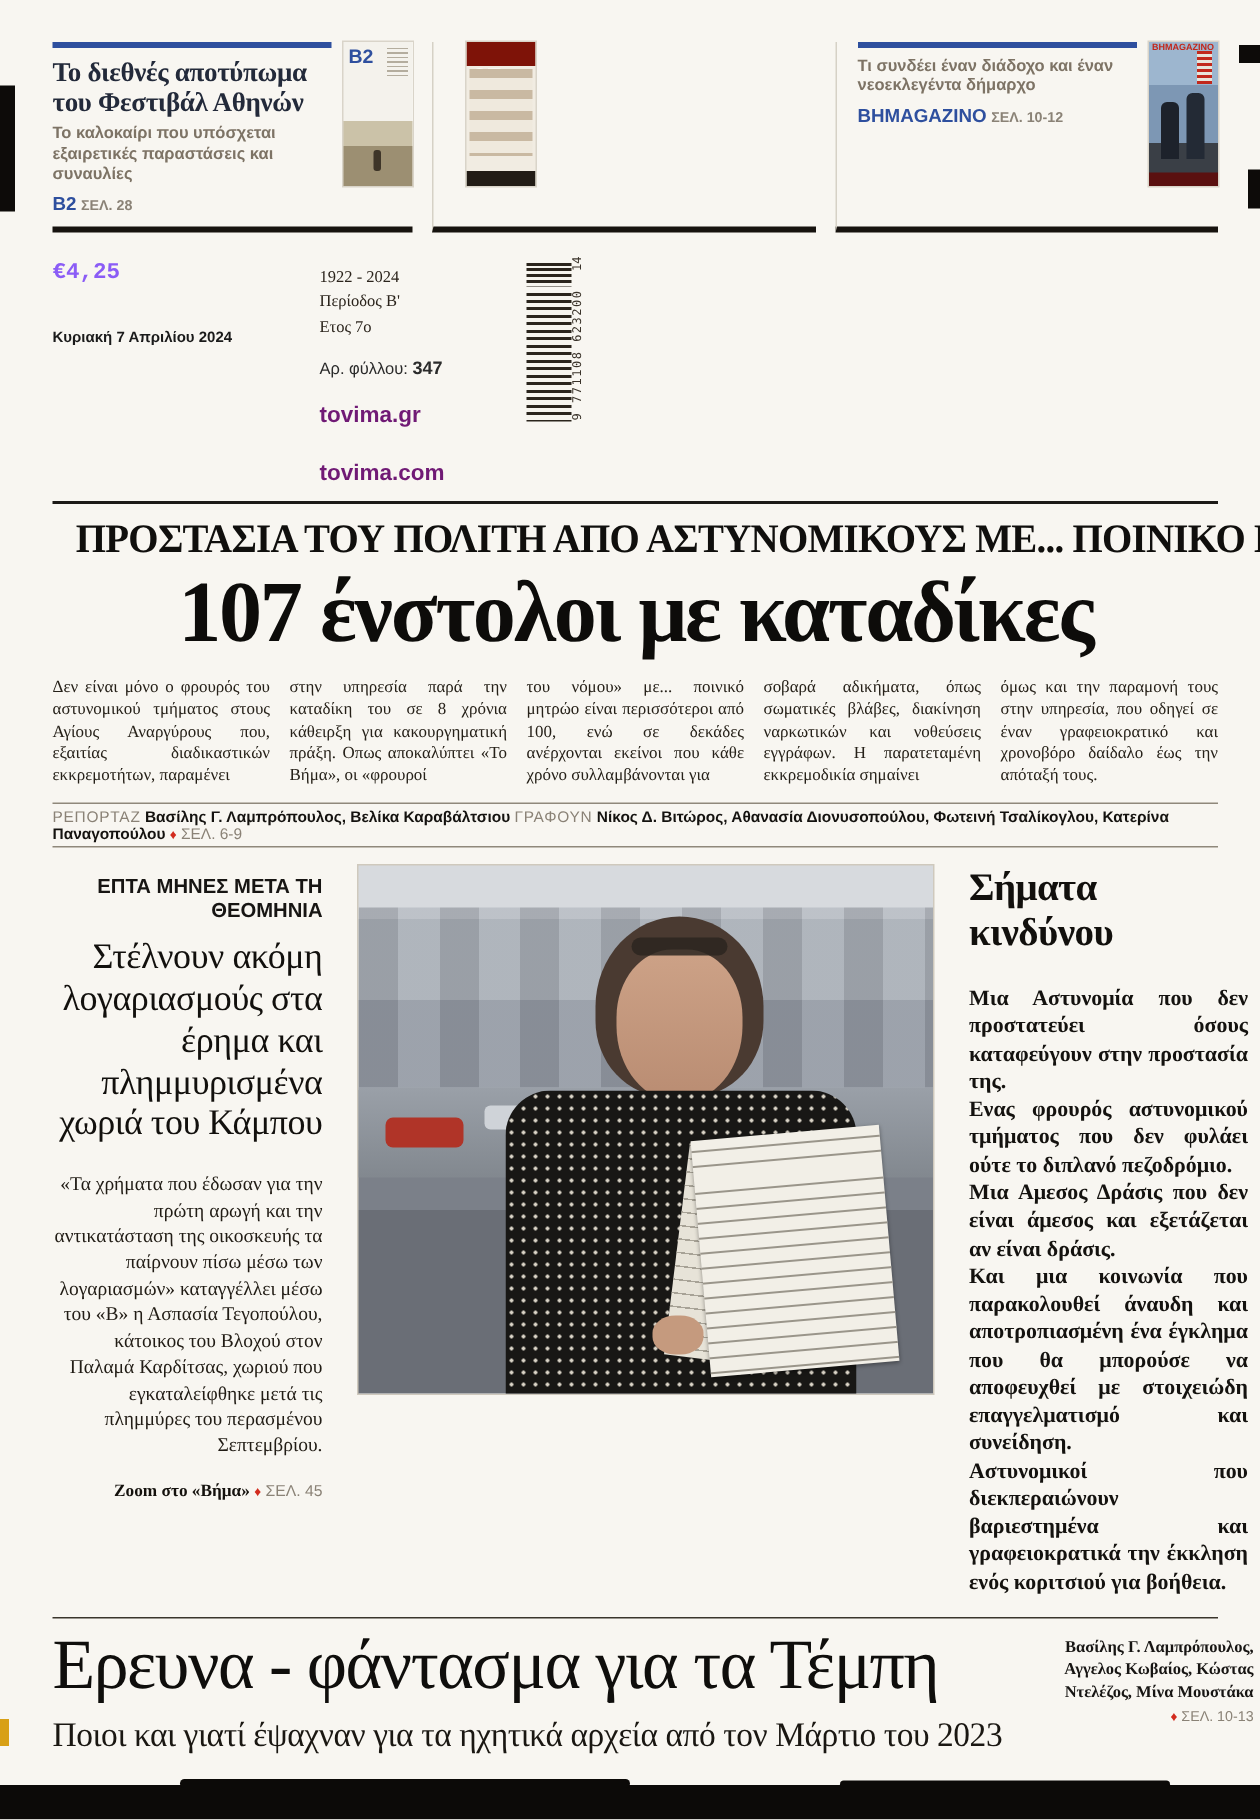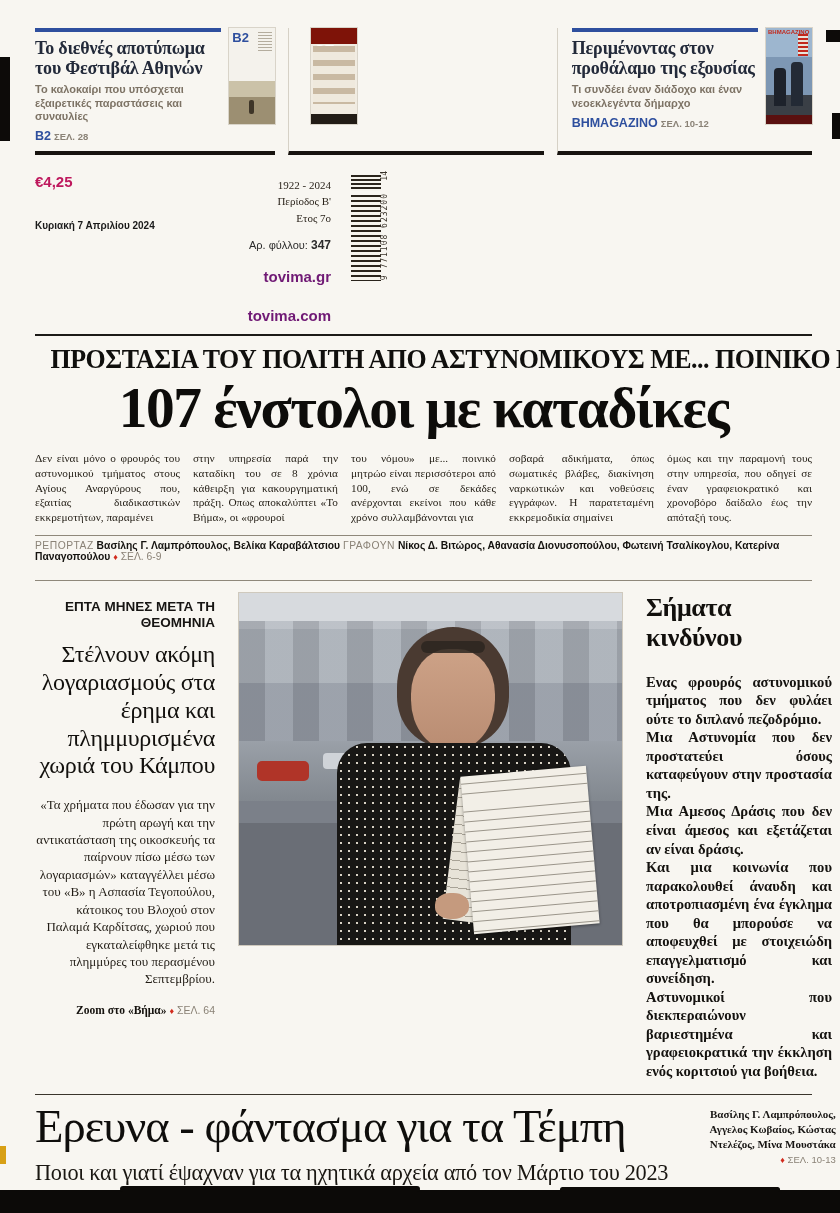--- a/index.html
+++ b/index.html
@@ -41,49 +41,49 @@
   .thumb-mag{background:linear-gradient(180deg,#9db6cf 0 30%,#7d97b4 30% 70%,#3a3f46 70% 100%);}
   .thumb-mag .t-label{position:absolute;top:1px;left:2px;font-weight:800;font-size:6px;color:#c2281c;letter-spacing:0;white-space:nowrap;}
   .thumb-mag .t-man1,.thumb-mag .t-man2{position:absolute;bottom:18px;width:12px;height:38px;background:#1d222b;border-radius:4px 4px 0 0;}
   .thumb-mag .t-man1{left:8px;}  .thumb-mag .t-man2{right:9px;height:44px;background:#232a35;}
   .thumb-mag .t-flag{position:absolute;top:6px;right:4px;width:10px;height:22px;background:repeating-linear-gradient(180deg,#c2281c 0 2px,#e8e4da 2px 4px);}
   .thumb-mag .t-foot{position:absolute;bottom:0;left:0;right:0;height:9px;background:#5a1010;}
 
   
   .masthead{display:flex;margin:14px 28px 0 35px;align-items:stretch;}
   .mh-left{width:178px;flex:0 0 auto;padding-top:4px;}
-  .mh-price{font-weight:800;font-size:15px;color:#be185d;}
+  .mh-price{font-weight:800;font-size:15px;color:#8b5cf6;font-family:Liberation Mono, monospace;}
   .mh-lines{margin-top:26px;font-size:9px;line-height:1.35;color:#2b2b2b;}
   .mh-date{margin-top:30px;font-weight:800;font-size:10px;color:#1a1a1a;}
   .mh-center{flex:1;text-align:center;padding-top:2px;}
   .mh-logo{font-family:"Liberation Serif","DejaVu Serif",serif;font-weight:700;font-size:81px;line-height:0.98;color:#141210;letter-spacing:-2px;transform:scaleX(0.96) scaleY(1.08);transform-origin:center top;white-space:nowrap;}
   .mh-logoband{display:flex;align-items:center;gap:10px;margin-top:10px;}
   .mh-stripe{flex:1;height:11px;background:repeating-linear-gradient(90deg,#1c1a17 0 2px,transparent 2px 5px);}
   .mh-logosub{font-weight:800;font-size:13px;letter-spacing:2px;color:#141210;white-space:nowrap;}
-  .mh-right{width:118px;flex:0 0 auto;text-align:right;padding-top:8px;}
+  .mh-right{width:118px;flex:0 0 auto;padding-top:8px;}
   .mh-years{font-family:"Liberation Serif","DejaVu Serif",serif;font-size:11px;line-height:1.5;color:#2b241c;}
   .mh-issue{margin-top:12px;font-size:11px;color:#2b2b2b;}
   .mh-issue b{font-size:12px;}
   .mh-site{margin-top:16px;font-weight:800;font-size:15px;color:#701a75;}
   .mh-site2{margin-top:22px;}
   .mh-barcode{width:48px;flex:0 0 auto;margin-left:10px;position:relative;padding-top:6px;}
   .bc-top{margin-left:10px;width:30px;height:16px;background:repeating-linear-gradient(180deg,#2a241c 0 2px,#f6f4ee 2px 4px);}
   .bc-main{margin-left:10px;margin-top:4px;width:30px;height:86px;background:repeating-linear-gradient(180deg,#2a241c 0 2px,#f6f4ee 2px 5px);}
   .bc-digits{position:absolute;right:0;top:24px;writing-mode:vertical-rl;transform:rotate(180deg);font-family:"DejaVu Sans Mono",monospace;font-size:8px;color:#3a332a;letter-spacing:1px;}
   .bc-num{position:absolute;right:0;top:2px;writing-mode:vertical-rl;transform:rotate(180deg);font-family:"DejaVu Sans Mono",monospace;font-size:8px;color:#3a332a;}
 
   .rule-black{margin:10px 28px 0 35px;height:2px;background:#1c1a17;}
 
   
   .lead{margin:8px 28px 0 35px;}
   .lead-kicker{text-align:center;font-family:"Liberation Serif","DejaVu Serif",serif;font-weight:700;font-size:27px;letter-spacing:-0.5px;color:#100f0d;transform:scaleX(0.96);white-space:nowrap;}
   .lead-headline{text-align:center;font-family:"Liberation Serif","DejaVu Serif",serif;font-weight:600;font-size:58px;letter-spacing:-1.5px;color:#0d0c0a;line-height:1.0;margin-top:4px;transform:scaleX(0.99);white-space:nowrap;}
   .deck{display:flex;gap:13px;margin-top:14px;}
   .deck-col{flex:1;font-family:"Liberation Serif","DejaVu Serif",serif;font-size:11.3px;line-height:1.3;color:#262119;text-align:justify;}
-  .reporters{margin-top:10px;border-top:1px solid #8f887b;border-bottom:1px solid #8f887b;padding:4px 0 18px;font-size:10.3px;color:#14120f;}
+  .reporters{margin-top:10px;border-top:1px solid #8f887b;border-bottom:1px solid #8f887b;padding:4px 0 2px;font-size:10.3px;color:#14120f;}
   .rep-label{color:#8a8276;letter-spacing:0.5px;}
   .rep-names{font-weight:800;}
   .diamond{color:#d22b1e;font-size:9px;}
   .pg-gray{color:#8a8276;}
 
   
   .middle{display:grid;grid-template-columns:180px 383px 186px;column-gap:24px;margin:12px 28px 0 35px;}
   .flood{ text-align:right;}
   .flood-kicker{font-weight:800;font-size:13.5px;line-height:1.2;color:#171513;margin-top:6px;}
   .flood-head{font-family:"Liberation Serif","DejaVu Serif",serif;font-size:24px;line-height:1.16;color:#12100d;margin-top:10px;letter-spacing:-0.3px;}
@@ -152,21 +152,20 @@
         <span class="t-head"></span>
         <span class="t-label">OT</span>
         <span class="t-grid"></span>
         <span class="t-foot"></span>
       </div>
     </div>
 
     <div class="promo">
       <div class="promo-text">
         <div class="promo-accent" style="background:#2e4f9e"></div>
-        <div class="promo-title serif">Περιμένοντας στον προθάλαμο της εξουσίας</div>
         <div class="promo-sub">Τι συνδέει έναν διάδοχο και έναν νεοεκλεγέντα δήμαρχο</div>
         <div class="promo-ref"><span style="color:#2e4f9e">ΒΗΜΑGAZINO</span><span class="pg">ΣΕΛ. 10-12</span></div>
       </div>
       <div class="promo-thumb thumb-mag">
         <span class="t-label">ΒΗΜΑGAZINO</span>
         <span class="t-flag"></span>
         <span class="t-man1"></span>
         <span class="t-man2"></span>
         <span class="t-foot"></span>
       </div>
@@ -220,43 +219,43 @@
 
   <section class="middle">
 
     <div class="flood">
       <div class="flood-kicker">ΕΠΤΑ ΜΗΝΕΣ ΜΕΤΑ ΤΗ ΘΕΟΜΗΝΙΑ</div>
       <div class="flood-head">Στέλνουν ακόμη λογαριασμούς στα έρημα και πλημμυρισμένα χωριά του Κάμπου</div>
       <div class="flood-body">«Τα χρήματα που έδωσαν για την πρώτη αρωγή και την αντικατάσταση της οικοσκευής τα παίρνουν πίσω μέσω των λογαριασμών» καταγγέλλει μέσω του «Β» η Ασπασία Τεγοπούλου, κάτοικος του Βλοχού στον Παλαμά Καρδίτσας, χωριού που εγκαταλείφθηκε μετά τις πλημμύρες του περασμένου Σεπτεμβρίου.</div>
       <div class="flood-foot">
         <b>Zoom στο «Βήμα»</b>
         <span class="diamond">♦</span>
-        <span class="pg-gray">ΣΕΛ. 64</span>
+        <span class="pg-gray">ΣΕΛ. 45</span>
       </div>
     </div>
 
     <div class="photo-flood">
       <div class="pf-bldg"></div>
       <div class="pf-street"></div>
       <div class="pf-car1"></div>
       <div class="pf-car2"></div>
       <div class="pf-hair"></div>
       <div class="pf-face"></div>
       <div class="pf-glasses"></div>
       <div class="pf-body"></div>
       <div class="pf-paper2"></div>
       <div class="pf-paper1"></div>
       <div class="pf-hand"></div>
     </div>
 
     <div class="opinion">
       <div class="op-title">Σήματα κινδύνου</div>
       <div class="op-body">
+        <p>Μια Αστυνομία που δεν προστατεύει όσους καταφεύγουν στην προστασία της.</p>
         <p>Ενας φρουρός αστυνομικού τμήματος που δεν φυλάει ούτε το διπλανό πεζοδρόμιο.</p>
-        <p>Μια Αστυνομία που δεν προστατεύει όσους καταφεύγουν στην προστασία της.</p>
         <p>Μια Αμεσος Δράσις που δεν είναι άμεσος και εξετάζεται αν είναι δράσις.</p>
         <p>Και μια κοινωνία που παρακολουθεί άναυδη και αποτροπιασμένη ένα έγκλημα που θα μπορούσε να αποφευχθεί με στοιχειώδη επαγγελματισμό και συνείδηση.</p>
         <p>Αστυνομικοί που διεκπεραιώνουν βαριεστημένα και γραφειοκρατικά την έκκληση ενός κοριτσιού για βοήθεια.</p>
       </div>
     </div>
   </section>
 
   <section class="tempi">
     <div class="tempi-main">
       <div class="tempi-head">Ερευνα - φάντασμα για τα Τέμπη</div>

